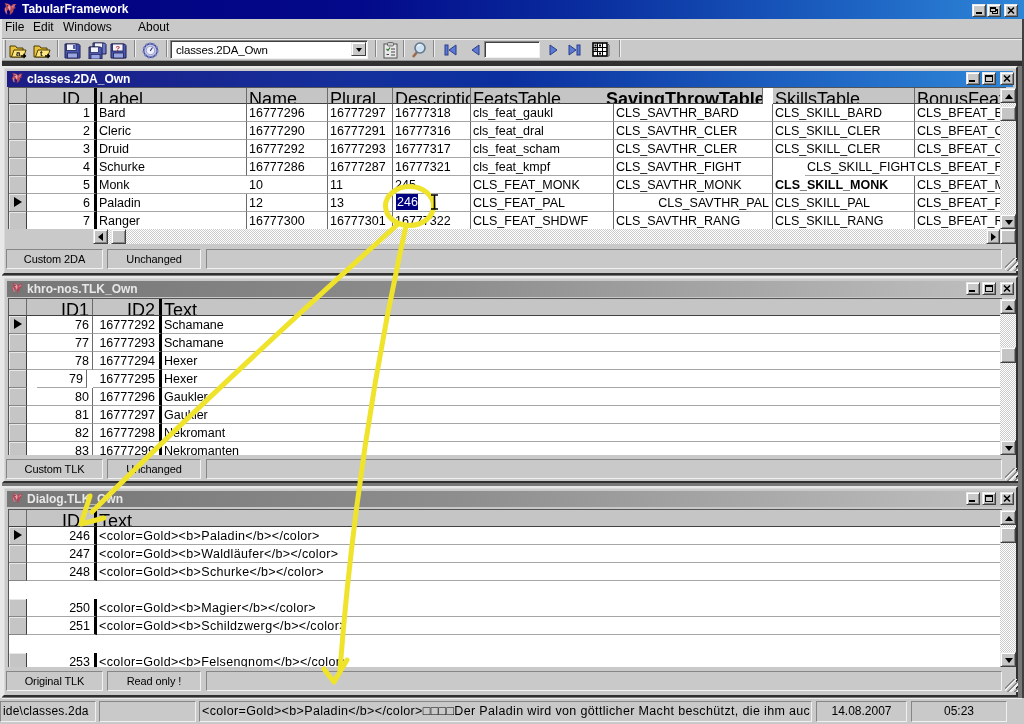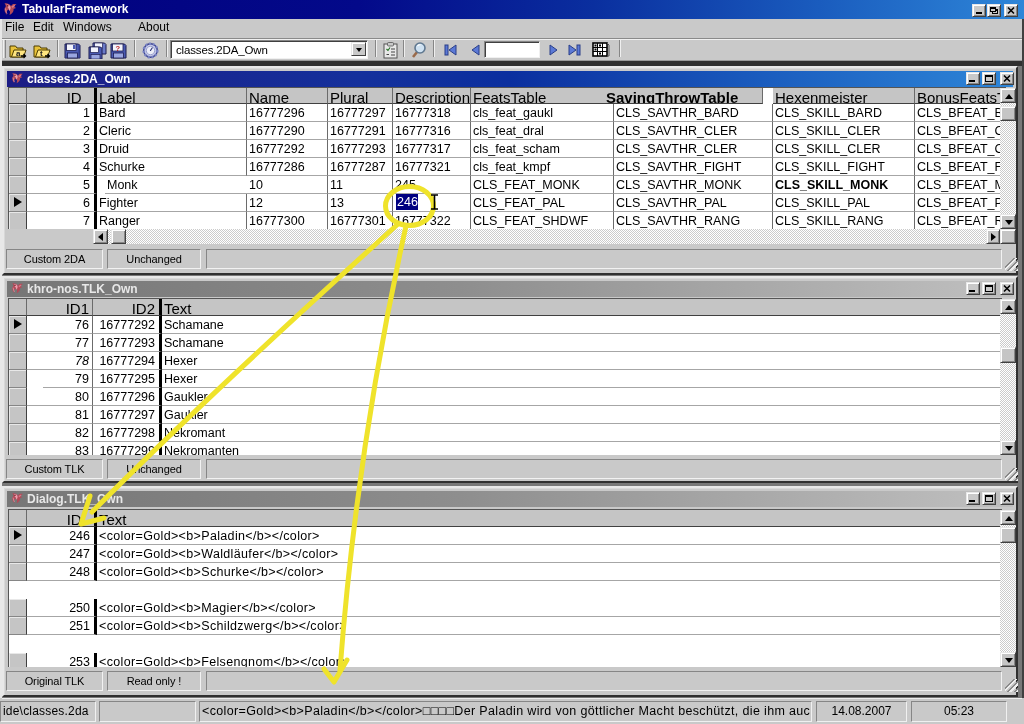--- a/index.html
+++ b/index.html
@@ -21,21 +21,21 @@
 .wtitle{position:absolute;left:3px;right:3px;top:3px;height:16px;color:#fff;font-weight:bold;font-size:12px;}
 .wtitle.active{background:linear-gradient(90deg,#1c1c85 0%,#14309c 35%,#0b2f9f 50%,#1a5cbe 75%,#2e86d8 100%);}
 .wtitle.inactive{background:linear-gradient(90deg,#767676 0%,#8e8e8e 45%,#c0c0c0 100%);color:#e8e8e8;}
 .wtext{position:absolute;left:20px;top:1px;}
 .wbtn{display:inline-block;width:14px;height:13px;background:#c9c9c9;border:1px solid;border-color:#e8e8e8 #404040 #404040 #e8e8e8;box-shadow:inset 1px 1px 0 #fff, inset -1px -1px 0 #868686;margin-left:0px;vertical-align:top;position:relative;}
 
 .gridwrap{position:absolute;background:#fff;overflow:hidden;border-top:1px solid #555;border-left:1px solid #555;}
 .grow{position:absolute;left:0;right:0;}
 .gcell{position:absolute;top:0;bottom:0;font-size:12.5px;color:#000;white-space:nowrap;overflow:hidden;padding:2px 3px 0 2px;border-right:1px solid #6b6b6b;border-bottom:1px solid #a6a6a6;background:#fff;}
 .gcell.r{text-align:right;}
-.ghead .gcell{background:#c5c5c5;border-bottom:1px solid #404040;font-size:15px;padding-top:1px;}
+.ghead .gcell{background:#c5c5c5;border-bottom:1px solid #404040;font-size:18px;padding-top:1px;}
 .rowhdr{background:#c5c5c5 !important;border-right:1px solid #404040;border-bottom:1px solid #868686;box-shadow:inset 1px 1px 0 #e8e8e8;}
 .thick{border-right:3px solid #000 !important;padding-right:4px !important;}
 .marker{position:absolute;left:5px;top:3px;width:0;height:0;border-left:8px solid #000;border-top:5px solid transparent;border-bottom:5px solid transparent;}
 
 .sbtrack{position:absolute;background:repeating-conic-gradient(#ffffff 0% 25%, #cbcbcb 0% 50%) 0 0/2px 2px;}
 .sbbtn{position:absolute;z-index:12;background:#c5c5c5;border:1px solid;border-color:#e8e8e8 #404040 #404040 #e8e8e8;box-shadow:inset 1px 1px 0 #fff, inset -1px -1px 0 #868686;}
 .sbthumb{position:absolute;z-index:12;background:#c5c5c5;border:1px solid;border-color:#e8e8e8 #404040 #404040 #e8e8e8;box-shadow:inset 1px 1px 0 #fff, inset -1px -1px 0 #868686;}
 .arr{position:absolute;width:0;height:0;}
 
 .panel{position:absolute;background:#c9c9c9;border:1px solid;border-color:#868686 #f2f2f2 #f2f2f2 #868686;font-size:11px;letter-spacing:-0.1px;text-align:center;color:#000;}
@@ -225,21 +225,21 @@
 <div class="gridwrap" style="left:8px;top:87px;width:998px;height:142px;z-index:10;">
 <div class="grow ghead" style="top:0;height:16px;">
 <div class="gcell" style="left:0px;width:18px;"></div>
 <div class="gcell r thick" style="left:18px;width:70px;">ID_</div>
 <div class="gcell" style="left:88px;width:150px;">Label</div>
 <div class="gcell" style="left:238px;width:81px;">Name</div>
 <div class="gcell" style="left:319px;width:65px;">Plural</div>
 <div class="gcell" style="left:384px;width:78px;">Description</div>
 <div class="gcell" style="left:462px;width:143px;">FeatsTable</div>
 <div class="gcell" style="left:595px;width:159px;font-weight:bold;">SavingThrowTable</div>
-<div class="gcell" style="left:764px;width:142px;">Hexenmeister</div>
+<div class="gcell" style="left:764px;width:142px;">SkillsTable</div>
 <div class="gcell" style="left:906px;width:92px;">BonusFeatsTa</div>
 </div>
 <div class="grow" style="top:16px;height:18px;">
 <div class="gcell rowhdr" style="left:0px;width:18px;"></div>
 <div class="gcell r thick" style="left:18px;width:70px;">1</div>
 <div class="gcell" style="left:88px;width:150px;">Bard</div>
 <div class="gcell" style="left:238px;width:81px;">16777296</div>
 <div class="gcell" style="left:319px;width:65px;">16777297</div>
 <div class="gcell" style="left:384px;width:78px;">16777318</div>
 <div class="gcell" style="left:462px;width:143px;">cls_feat_gaukl</div>
@@ -273,46 +273,46 @@
 </div>
 <div class="grow" style="top:70px;height:18px;">
 <div class="gcell rowhdr" style="left:0px;width:18px;"></div>
 <div class="gcell r thick" style="left:18px;width:70px;">4</div>
 <div class="gcell" style="left:88px;width:150px;">Schurke</div>
 <div class="gcell" style="left:238px;width:81px;">16777286</div>
 <div class="gcell" style="left:319px;width:65px;">16777287</div>
 <div class="gcell" style="left:384px;width:78px;">16777321</div>
 <div class="gcell" style="left:462px;width:143px;">cls_feat_kmpf</div>
 <div class="gcell" style="left:605px;width:159px;">CLS_SAVTHR_FIGHT</div>
-<div class="gcell" style="left:764px;width:142px;">CLS_SKILL_FIGHT</div>
+<div class="gcell" style="left:796px;width:142px;">CLS_SKILL_FIGHT</div>
 <div class="gcell" style="left:906px;width:92px;">CLS_BFEAT_FIGH</div>
 </div>
 <div class="grow" style="top:88px;height:18px;">
 <div class="gcell rowhdr" style="left:0px;width:18px;"></div>
 <div class="gcell r thick" style="left:18px;width:70px;">5</div>
-<div class="gcell" style="left:96px;width:154px;">Monk</div>
+<div class="gcell" style="left:88px;width:154px;">Monk</div>
 <div class="gcell" style="left:238px;width:81px;">10</div>
 <div class="gcell" style="left:319px;width:65px;">11</div>
 <div class="gcell" style="left:384px;width:78px;">245</div>
 <div class="gcell" style="left:462px;width:143px;">CLS_FEAT_MONK</div>
 <div class="gcell" style="left:605px;width:159px;">CLS_SAVTHR_MONK</div>
 <div class="gcell" style="left:764px;width:142px;font-weight:bold;">CLS_SKILL_MONK</div>
 <div class="gcell" style="left:906px;width:92px;">CLS_BFEAT_MONK</div>
 </div>
 <div class="grow" style="top:106px;height:18px;">
 <div class="gcell rowhdr" style="left:0px;width:18px;">
         <div class="marker"></div>
       </div>
 <div class="gcell r thick" style="left:18px;width:70px;">6</div>
-<div class="gcell" style="left:88px;width:150px;">Fighter</div>
+<div class="gcell" style="left:88px;width:150px;">Paladin</div>
 <div class="gcell" style="left:238px;width:81px;">12</div>
 <div class="gcell" style="left:319px;width:65px;">13</div>
 <div class="gcell" style="left:384px;width:78px;"></div>
 <div class="gcell" style="left:462px;width:143px;">CLS_FEAT_PAL</div>
-<div class="gcell" style="left:605px;width:159px;">CLS_SAVTHR_PAL</div>
+<div class="gcell" style="left:605px;width:159px;text-align:right;">CLS_SAVTHR_PAL</div>
 <div class="gcell" style="left:764px;width:142px;">CLS_SKILL_PAL</div>
 <div class="gcell" style="left:906px;width:92px;">CLS_BFEAT_PAL</div>
 </div>
 <div class="grow" style="top:124px;height:18px;">
 <div class="gcell rowhdr" style="left:0px;width:18px;"></div>
 <div class="gcell r thick" style="left:18px;width:70px;">7</div>
 <div class="gcell" style="left:88px;width:150px;">Ranger</div>
 <div class="gcell" style="left:238px;width:81px;">16777300</div>
 <div class="gcell" style="left:319px;width:65px;">16777301</div>
 <div class="gcell" style="left:384px;width:78px;">16777322</div>
@@ -386,27 +386,27 @@
 <div class="gcell" style="left:153px;width:841px;">Schamane</div>
 </div>
 <div class="grow" style="top:35px;height:18px;">
 <div class="gcell rowhdr" style="left:0px;width:18px;"></div>
 <div class="gcell r" style="left:18px;width:66px;">77</div>
 <div class="gcell r thick" style="left:84px;width:69px;">16777293</div>
 <div class="gcell" style="left:153px;width:841px;">Schamane</div>
 </div>
 <div class="grow" style="top:53px;height:18px;">
 <div class="gcell rowhdr" style="left:0px;width:18px;"></div>
-<div class="gcell r" style="left:18px;width:66px;font-style:italic;">78</div>
+<div class="gcell r" style="left:18px;width:66px;">78</div>
 <div class="gcell r thick" style="left:84px;width:69px;">16777294</div>
 <div class="gcell" style="left:153px;width:841px;">Hexer</div>
 </div>
 <div class="grow" style="top:71px;height:18px;">
 <div class="gcell rowhdr" style="left:0px;width:18px;"></div>
-<div class="gcell r" style="left:34px;width:50px;">79</div>
+<div class="gcell r" style="left:28px;width:50px;">79</div>
 <div class="gcell r thick" style="left:84px;width:69px;">16777295</div>
 <div class="gcell" style="left:153px;width:841px;">Hexer</div>
 </div>
 <div class="grow" style="top:89px;height:18px;">
 <div class="gcell rowhdr" style="left:0px;width:18px;"></div>
 <div class="gcell r" style="left:18px;width:66px;">80</div>
 <div class="gcell r thick" style="left:84px;width:69px;">16777296</div>
 <div class="gcell" style="left:153px;width:841px;">Gaukler</div>
 </div>
 <div class="grow" style="top:107px;height:18px;">

